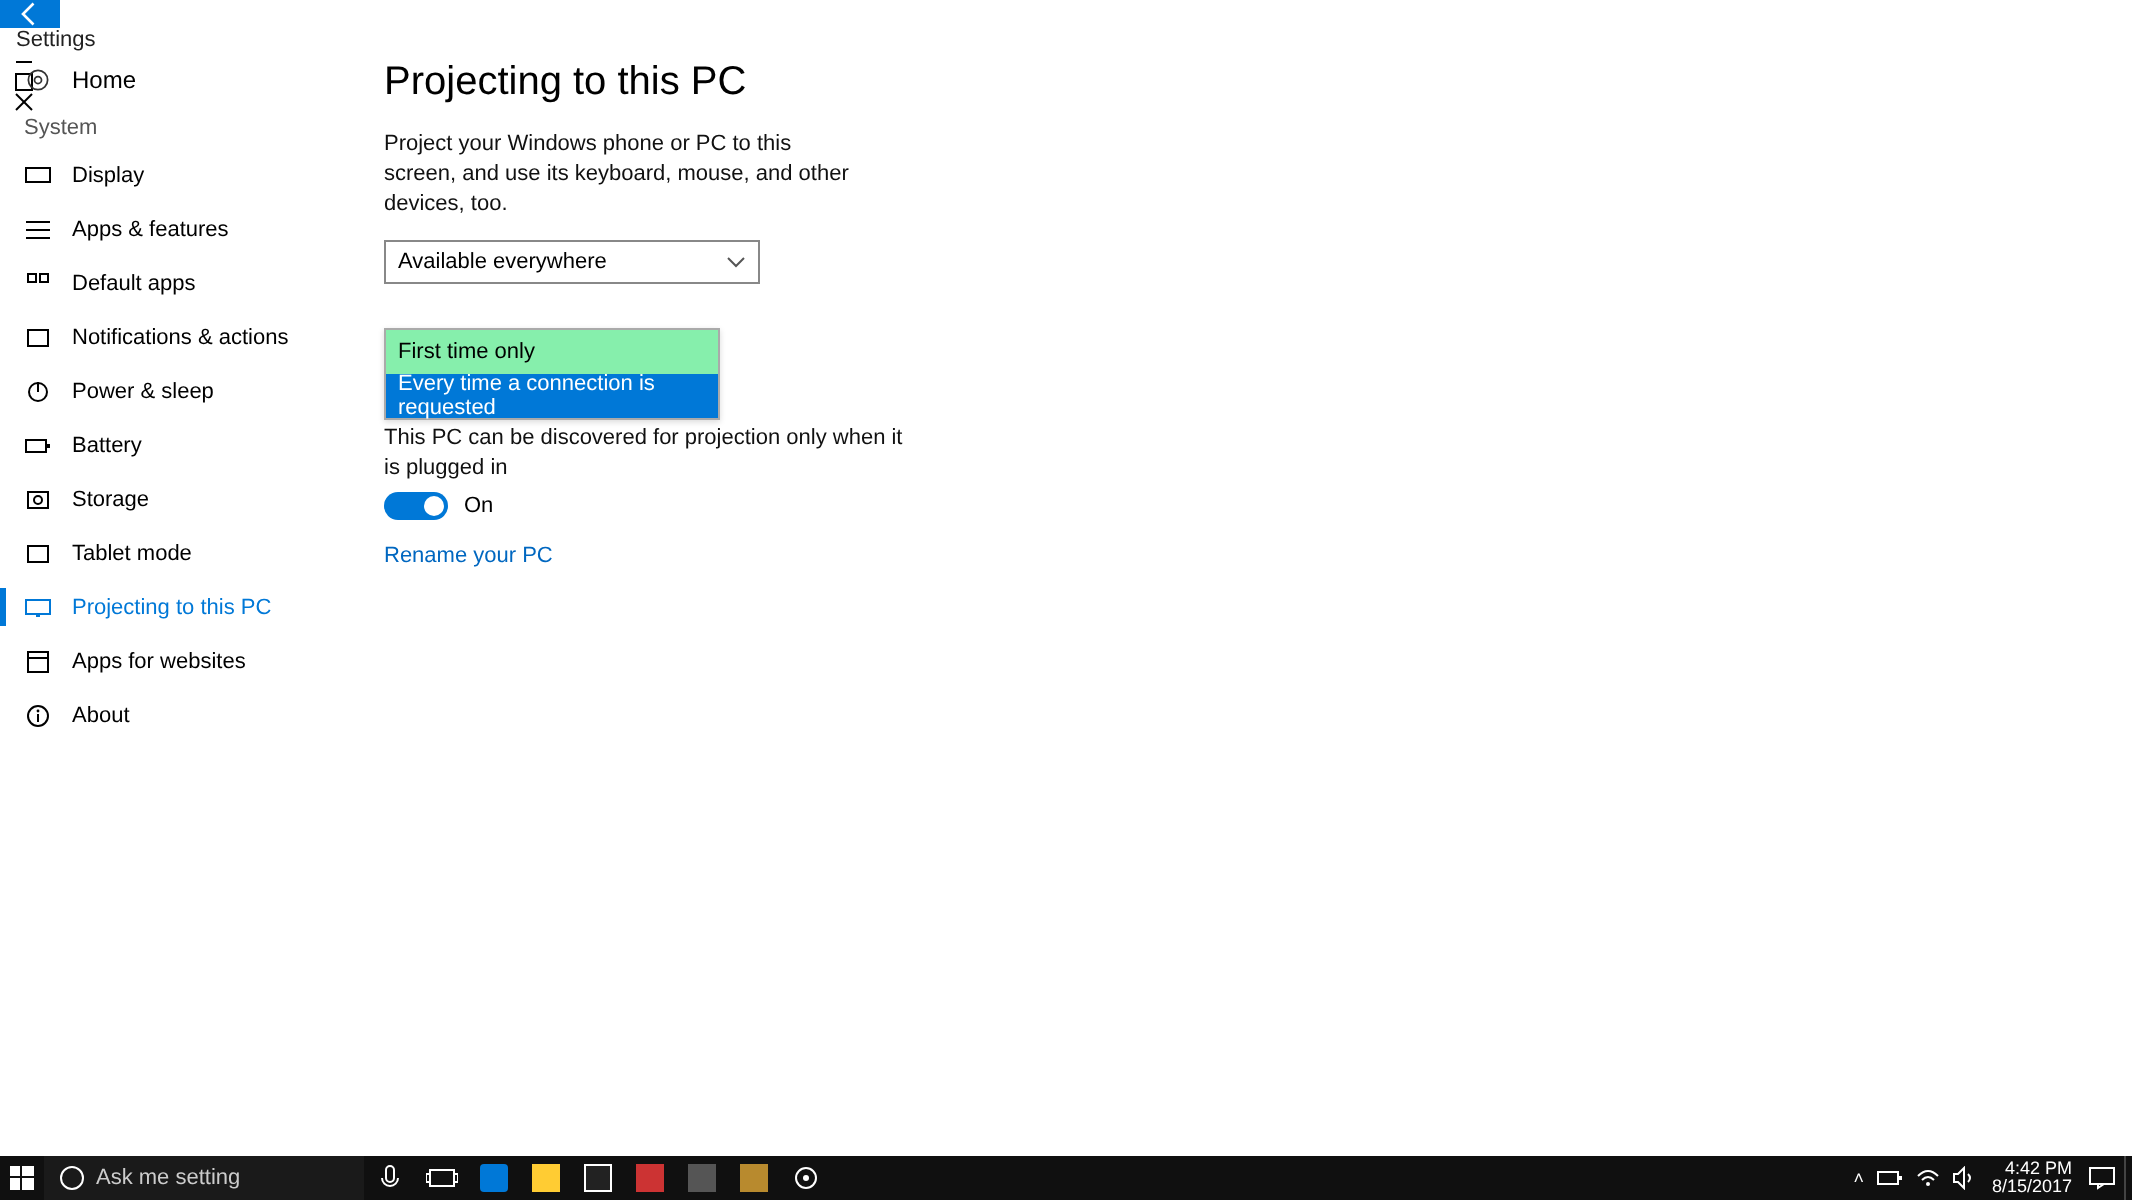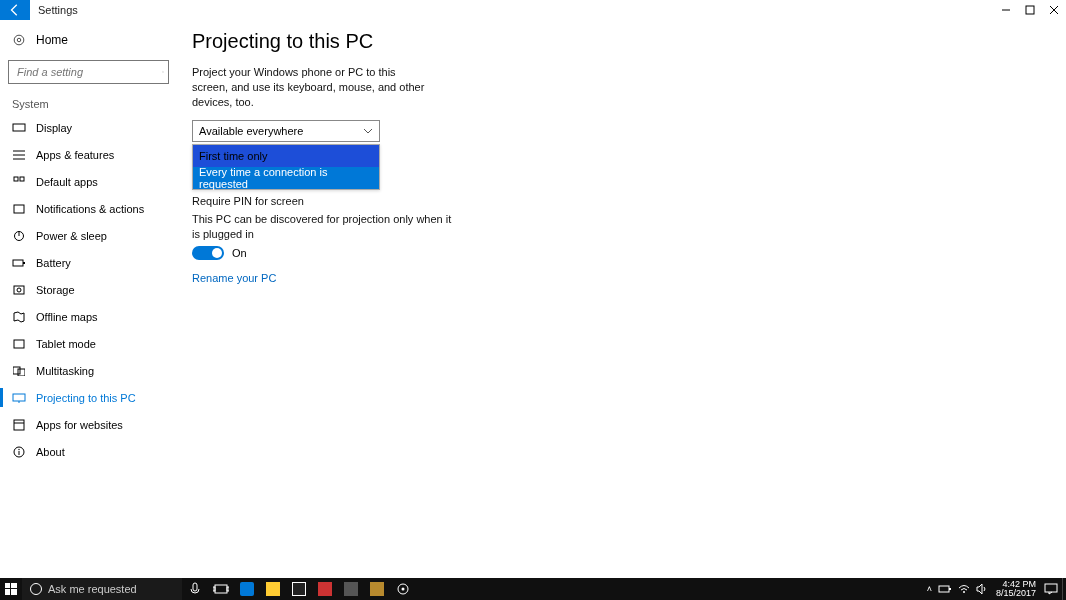--- a/index.html
+++ b/index.html
@@ -1,18 +1,18 @@
 <!DOCTYPE html>
 <html><head>
 <meta charset="utf-8">
 <style>
   * { box-sizing: border-box; }
   html, body { margin:0; padding:0; height:100%; font-family:"Segoe UI", Arial, sans-serif; font-size:12px; color:#000; background:#fff; }
   .window { width:1066px; height:600px; position:relative; overflow:hidden; background:#fff; }
-  .titlebar { height:20px; display:flex; align-items:stretch; background:#fff; }
+  .titlebar { height:20px; display:flex; align-items:stretch; background:#fff;flex-direction:column; }
   .back { width:30px; background:#0078d7; color:#fff; display:flex; align-items:center; justify-content:center; }
   .title-text { flex:0 0 auto; padding:0 8px; display:flex; align-items:center; font-size:11px; color:#222; }
   .title-spacer { flex:1; }
   .winbtn { width:24px; display:flex; align-items:center; justify-content:center; color:#333; }
   .winbtn svg { width:10px; height:10px; }
   .body { display:flex; height:558px; }
   .sidebar { width:177px; padding-top:6px; }
   .home-row { display:flex; align-items:center; height:28px; padding-left:12px; gap:10px; }
   .home-row .hicon { width:14px; display:flex; justify-content:center; }
   .searchbox { margin:6px 8px 10px 8px; border:1px solid #777; height:24px; display:flex; align-items:center; padding:0 4px 0 6px; }
@@ -23,21 +23,21 @@
   .nav-item.selected { color:#0078d7; }
   .nav-item.selected .nicon { color:#0078d7; }
   .nav-item.selected .selbar { position:absolute; left:0; top:4px; bottom:4px; width:3px; background:#0078d7; }
   .content { flex:1; padding:10px 0 0 15px; position:relative; }
   h1 { margin:0 0 12px 0; font-weight:400; font-size:20px; }
   .desc, .label { font-size:11px; color:#111; max-width:240px; line-height:1.35; margin-bottom:10px; }
   .label { margin-bottom:4px; }
   .combo-wrap { position:relative; width:188px; margin-bottom:16px; }
   .combo { border:1px solid #888; height:22px; display:flex; align-items:center; padding:0 6px; font-size:11px; justify-content:space-between; }
   .combo svg { width:10px; height:10px; color:#555; }
-  .dropdown { position:absolute; left:0; top:24px; width:188px; border:1px solid #aaa; background:#1d4ed8; box-shadow:0 1px 3px rgba(0,0,0,0.15); }
+  .dropdown { position:absolute; left:0; top:44px; width:168px; border:1px solid #aaa; background:#86efac; box-shadow:0 1px 3px rgba(0,0,0,0.15); }
   .dropdown .opt { height:22px; padding:0 6px; display:flex; align-items:center; font-size:11px; }
   .dropdown .opt.sel { background:#0078d7; color:#fff; }
   .toggle-row { display:flex; align-items:center; gap:8px; margin-bottom:12px; }
   .toggle { width:32px; height:14px; border-radius:7px; position:relative; }
   .toggle.off { border:1px solid #333; background:#fff; }
   .toggle.off .knob { position:absolute; left:2px; top:1.5px; width:9px; height:9px; border-radius:50%; background:#333; }
   .toggle.on { background:#0078d7; }
   .toggle.on .knob { position:absolute; right:2px; top:2px; width:10px; height:10px; border-radius:50%; background:#fff; }
   .tval { font-size:11px; }
   .pc-row { display:flex; gap:18px; font-size:11px; margin:10px 0 4px 0; }
@@ -88,27 +88,20 @@
     <div class="sidebar">
       <div class="home-row">
         <span class="hicon">
             <svg width="14" height="14" viewBox="0 0 16 16">
               <circle cx="8" cy="8" r="5.5" stroke="#333" fill="none"></circle>
               <circle cx="8" cy="8" r="2" stroke="#333" fill="none"></circle>
             </svg>
           </span>
         <span>Home</span>
       </div>
-      <div class="searchbox">
-        <input placeholder="Find a setting" style="">
-        <svg width="12" height="12" viewBox="0 0 16 16">
-            <circle cx="7" cy="7" r="5" stroke="#666" fill="none"></circle>
-            <line x1="11" y1="11" x2="15" y2="15" stroke="#666"></line>
-          </svg>
-      </div>
       <div class="section-label">System</div>
 
       <div class="nav-item">
           <span class="nicon">
             <svg width="14" height="10" viewBox="0 0 14 10">
               <rect x="1" y="1" width="12" height="7" stroke="#000" fill="none"></rect>
             </svg>
           </span>
           <span>Display</span>
         </div>
@@ -161,42 +154,25 @@
           <span class="nicon">
             <svg width="12" height="10" viewBox="0 0 12 10">
               <rect x="1" y="1" width="10" height="8" stroke="#000" fill="none"></rect>
               <circle cx="6" cy="5" r="2" stroke="#000" fill="none"></circle>
             </svg>
           </span>
           <span>Storage</span>
         </div>
       <div class="nav-item">
           <span class="nicon">
-            <svg width="12" height="12" viewBox="0 0 12 12">
-              <path d="M1 2 L5 1 L8 3 L11 2 L11 10 L8 11 L5 9 L1 10 Z" stroke="#000" fill="none"></path>
-            </svg>
-          </span>
-          <span>Offline maps</span>
-        </div>
-      <div class="nav-item">
-          <span class="nicon">
             <svg width="12" height="10" viewBox="0 0 12 10">
               <rect x="1" y="1" width="10" height="8" stroke="#000" fill="none"></rect>
             </svg>
           </span>
           <span>Tablet mode</span>
-        </div>
-      <div class="nav-item">
-          <span class="nicon">
-            <svg width="12" height="10" viewBox="0 0 12 10">
-              <rect x="0" y="1" width="7" height="7" stroke="#000" fill="none"></rect>
-              <rect x="5" y="3" width="7" height="7" stroke="#000" fill="none"></rect>
-            </svg>
-          </span>
-          <span>Multitasking</span>
         </div>
       <div class="nav-item selected">
           <span class="selbar"></span>
           <span class="nicon">
             <svg width="14" height="10" viewBox="0 0 14 10">
               <rect x="1" y="1" width="12" height="7" stroke="#0078d7" fill="none"></rect>
               <line x1="6" y1="9" x2="8" y2="9" stroke="#0078d7"></line>
             </svg>
           </span>
           <span>Projecting to this PC</span>
@@ -263,21 +239,21 @@
     <div class="tb-start">
       <svg width="12" height="12" viewBox="0 0 12 12">
           <rect x="0" y="0" width="5" height="5" fill="#fff"></rect>
           <rect x="6" y="0" width="6" height="5" fill="#fff"></rect>
           <rect x="0" y="6" width="5" height="6" fill="#fff"></rect>
           <rect x="6" y="6" width="6" height="6" fill="#fff"></rect>
         </svg>
     </div>
     <div class="tb-search">
       <span class="circle"></span>
-      <span>Ask me requested</span>
+      <span>Ask me setting</span>
     </div>
     <div class="tb-app">
         <svg width="10" height="14" viewBox="0 0 10 14">
           <rect x="3" y="1" width="4" height="8" rx="2" stroke="#fff" fill="none"></rect>
           <path d="M1 7 A4 4 0 0 0 9 7" stroke="#fff" fill="none"></path>
         </svg>
       </div>
     <div class="tb-app">
         <svg width="16" height="12" viewBox="0 0 16 12">
           <rect x="2" y="2" width="12" height="8" stroke="#fff" fill="none"></rect>

